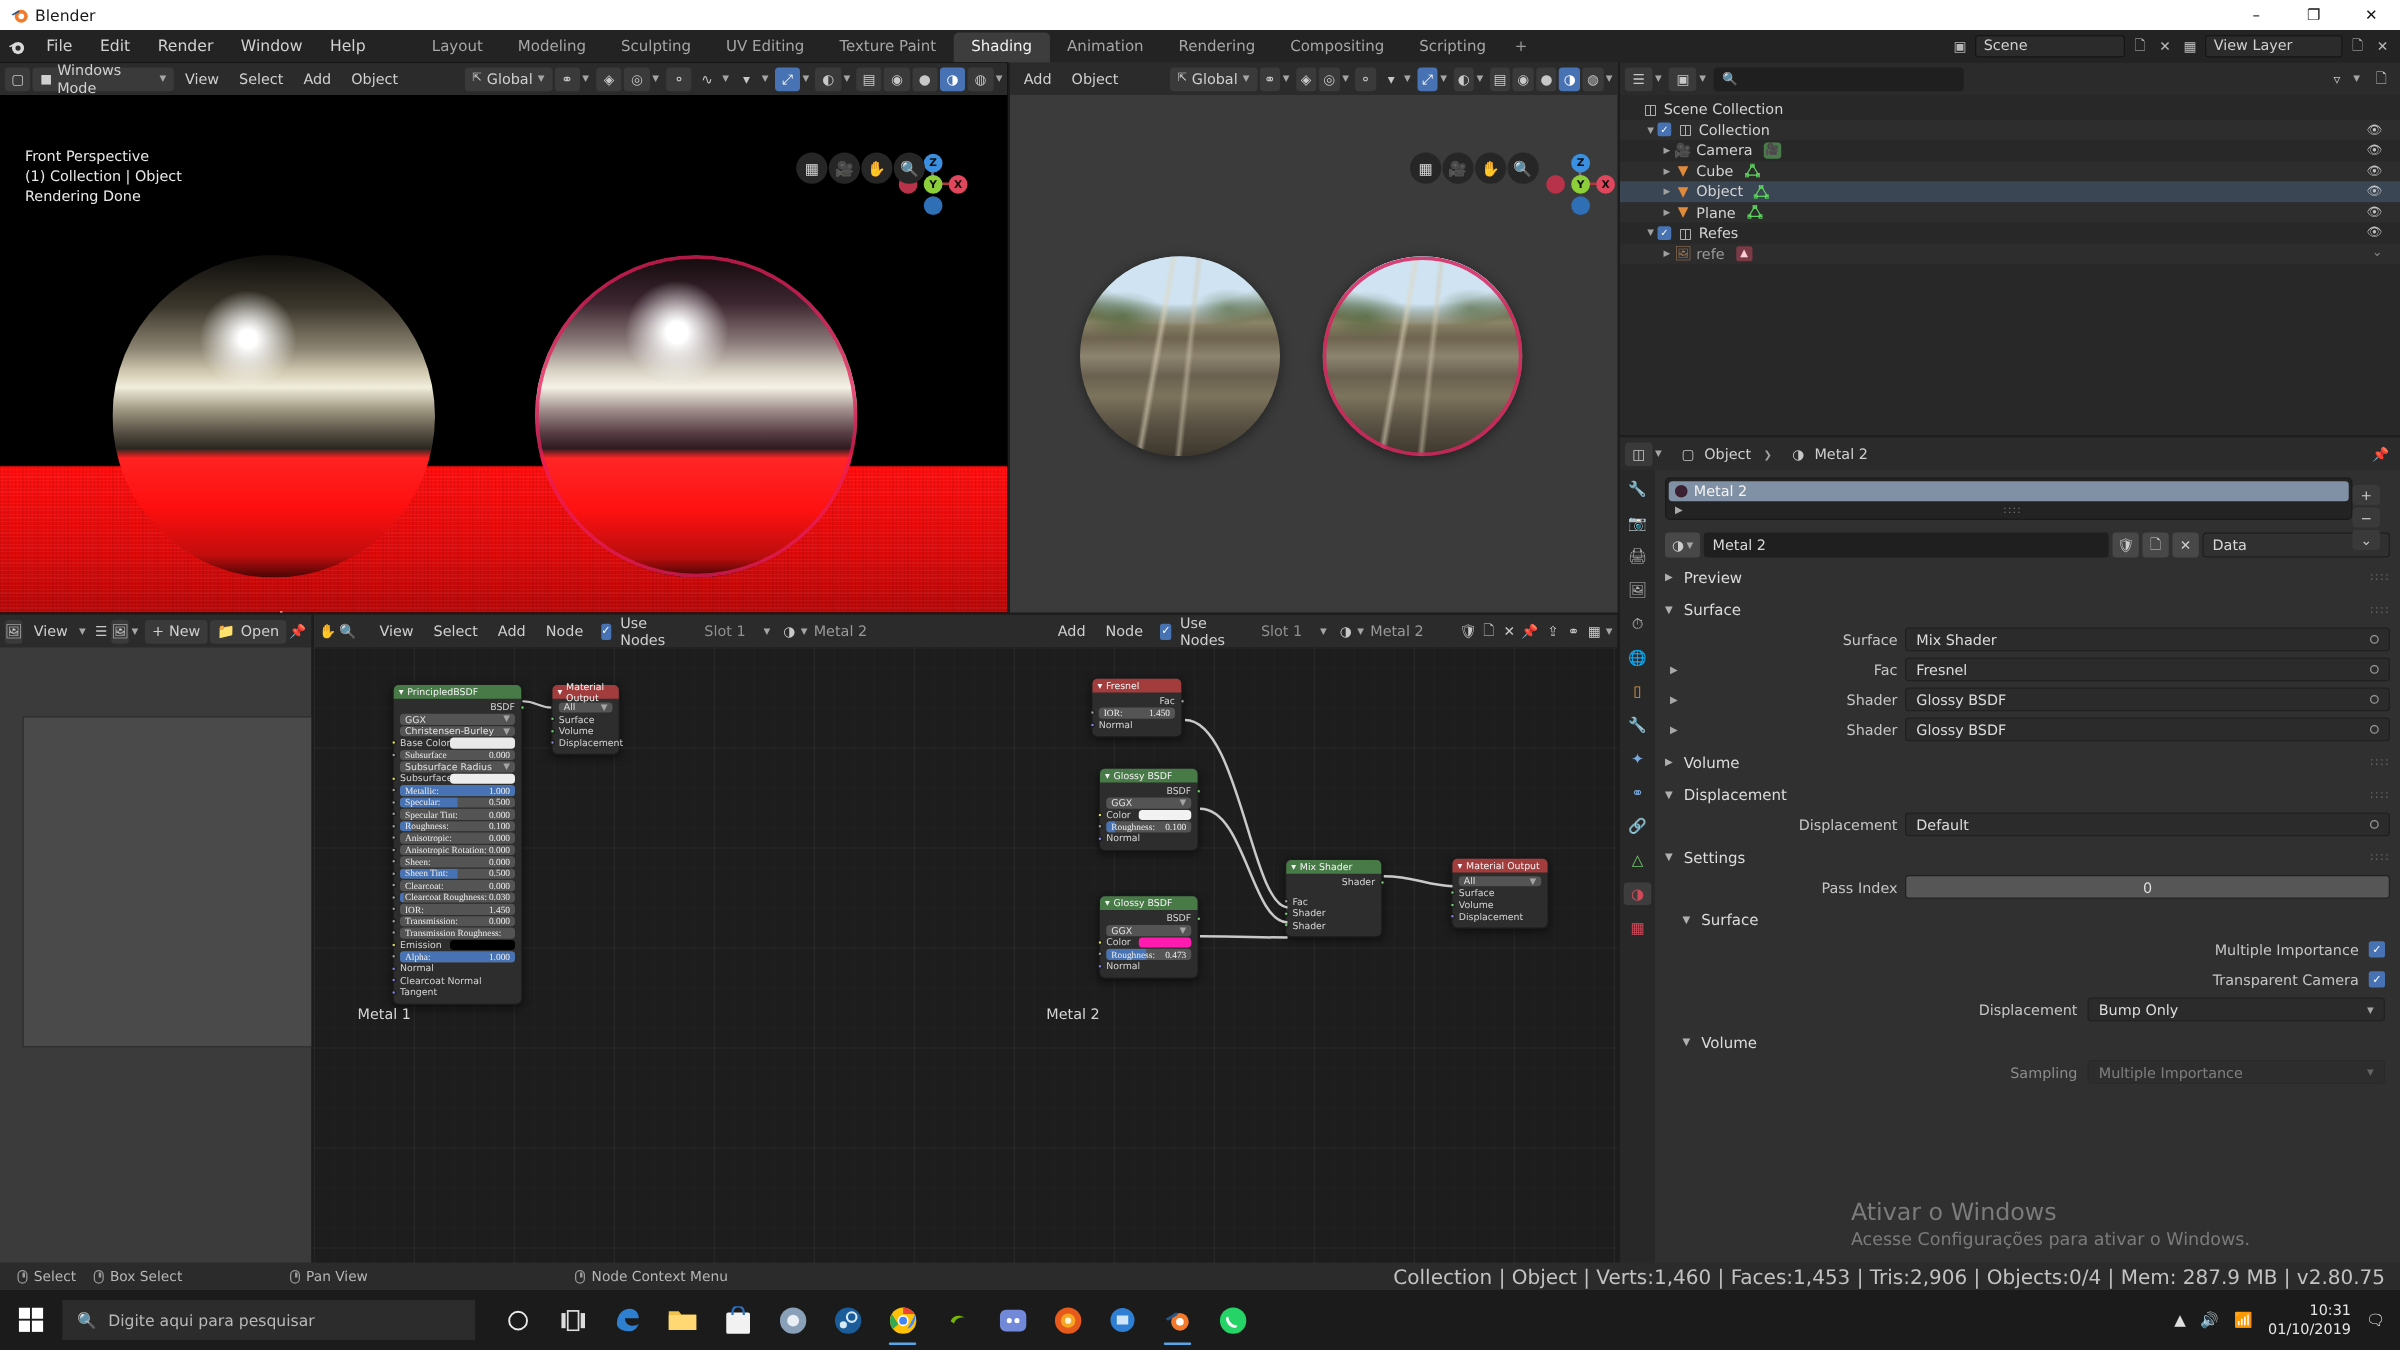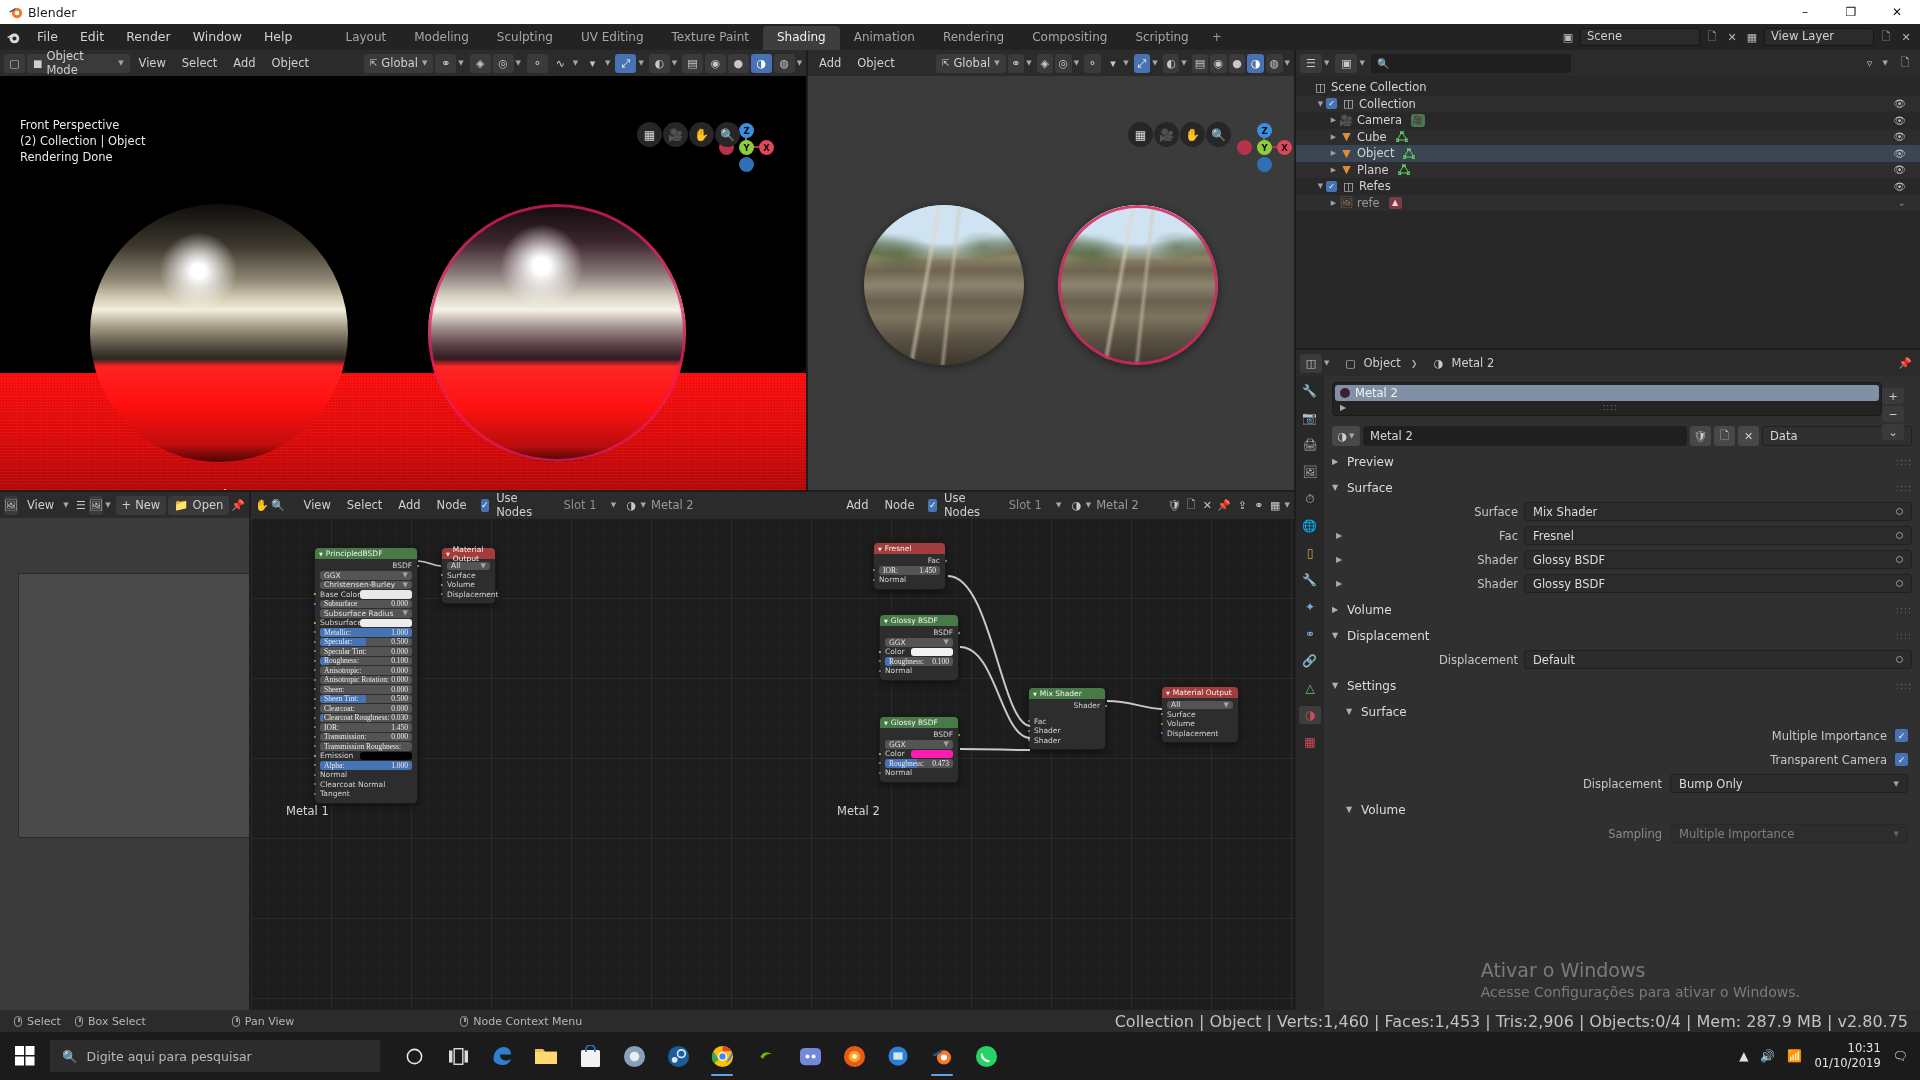--- a/index.html
+++ b/index.html
@@ -303,21 +303,21 @@
       <span class="sw-ico">🗋</span>
       <span class="sw-ico">✕</span>
     </div>
   </div>
 
   <div class="vp-left">
     <div class="ehdr hdr" style="background:#2b2b2b">
       <span class="iconbtn">▢</span>
       <div class="ddbtn">
         <span style="font-size:10px">■</span>
-        <span>Object Mode</span>
+        <span>Windows Mode</span>
         <span class="chev">▼</span>
       </div>
       <div class="btn">View</div>
       <div class="btn">Select</div>
       <div class="btn">Add</div>
       <div class="btn">Object</div>
       <div style="width:46px"></div>
       <div class="ddbtn">
         <span style="font-size:9px">⇱</span>
         <span>Global</span>
@@ -352,21 +352,21 @@
         <div class="sph-hdr"></div>
       </div>
       <div class="sphere" style="left:428px; top:128px; width:258px; height:258px;">
         <div class="sph-pink"></div>
           <div class="sph-ring"></div>
       </div>
       <div class="cursor3d" style="left:211px; top:413px;"></div>
     </div>
 
     <div class="vp-text" style="top:68px">Front Perspective</div>
-    <div class="vp-text" style="top:84px">(2) Collection | Object</div>
+    <div class="vp-text" style="top:84px">(1) Collection | Object</div>
     <div class="vp-text" style="top:100px">Rendering Done</div>
 
     <div class="gizmo" style="left:718px; top:70px;">
       <div class="gz-line" style="left:27px; top:10px; width:2px; height:17px;"></div>
       <div class="gz-line" style="left:29px; top:26px; width:17px; height:2px; background:#b03a3a;"></div>
       <div class="gz-axis" style="left:21px; top:3px; background:#3b8fe0;">Z</div>
       <div class="gz-axis" style="left:21px; top:20px; background:#8dcf3b;">Y</div>
       <div class="gz-axis" style="left:41px; top:20px; background:#e0465c;">X</div>
       <div class="gz-axis" style="left:1px; top:20px; background:#b8324a;"></div>
       <div class="gz-axis" style="left:21px; top:37px; background:#2f6fb5;"></div>
@@ -655,20 +655,27 @@
           <span>Default</span>
           <span class="pcirc"></span>
         </div>
       </div>
 
       <div class="sect">
         <span class="tri">▼</span>
         <span>Settings</span>
         <span class="grip">::::</span>
       </div>
+      <div class="prow">
+        <span class="tri"></span>
+        <span class="plabel">Pass Index</span>
+        <div class="pval num">
+          <span>0</span>
+        </div>
+      </div>
 
       <div class="sect" style="padding-left:14px">
         <span class="tri">▼</span>
         <span>Surface</span>
       </div>
       <div class="crow">
         <span style="font-size:11.5px; color:#c6c6c6">Multiple Importance</span>
         <span class="cbox">✓</span>
       </div>
       <div class="crow">

